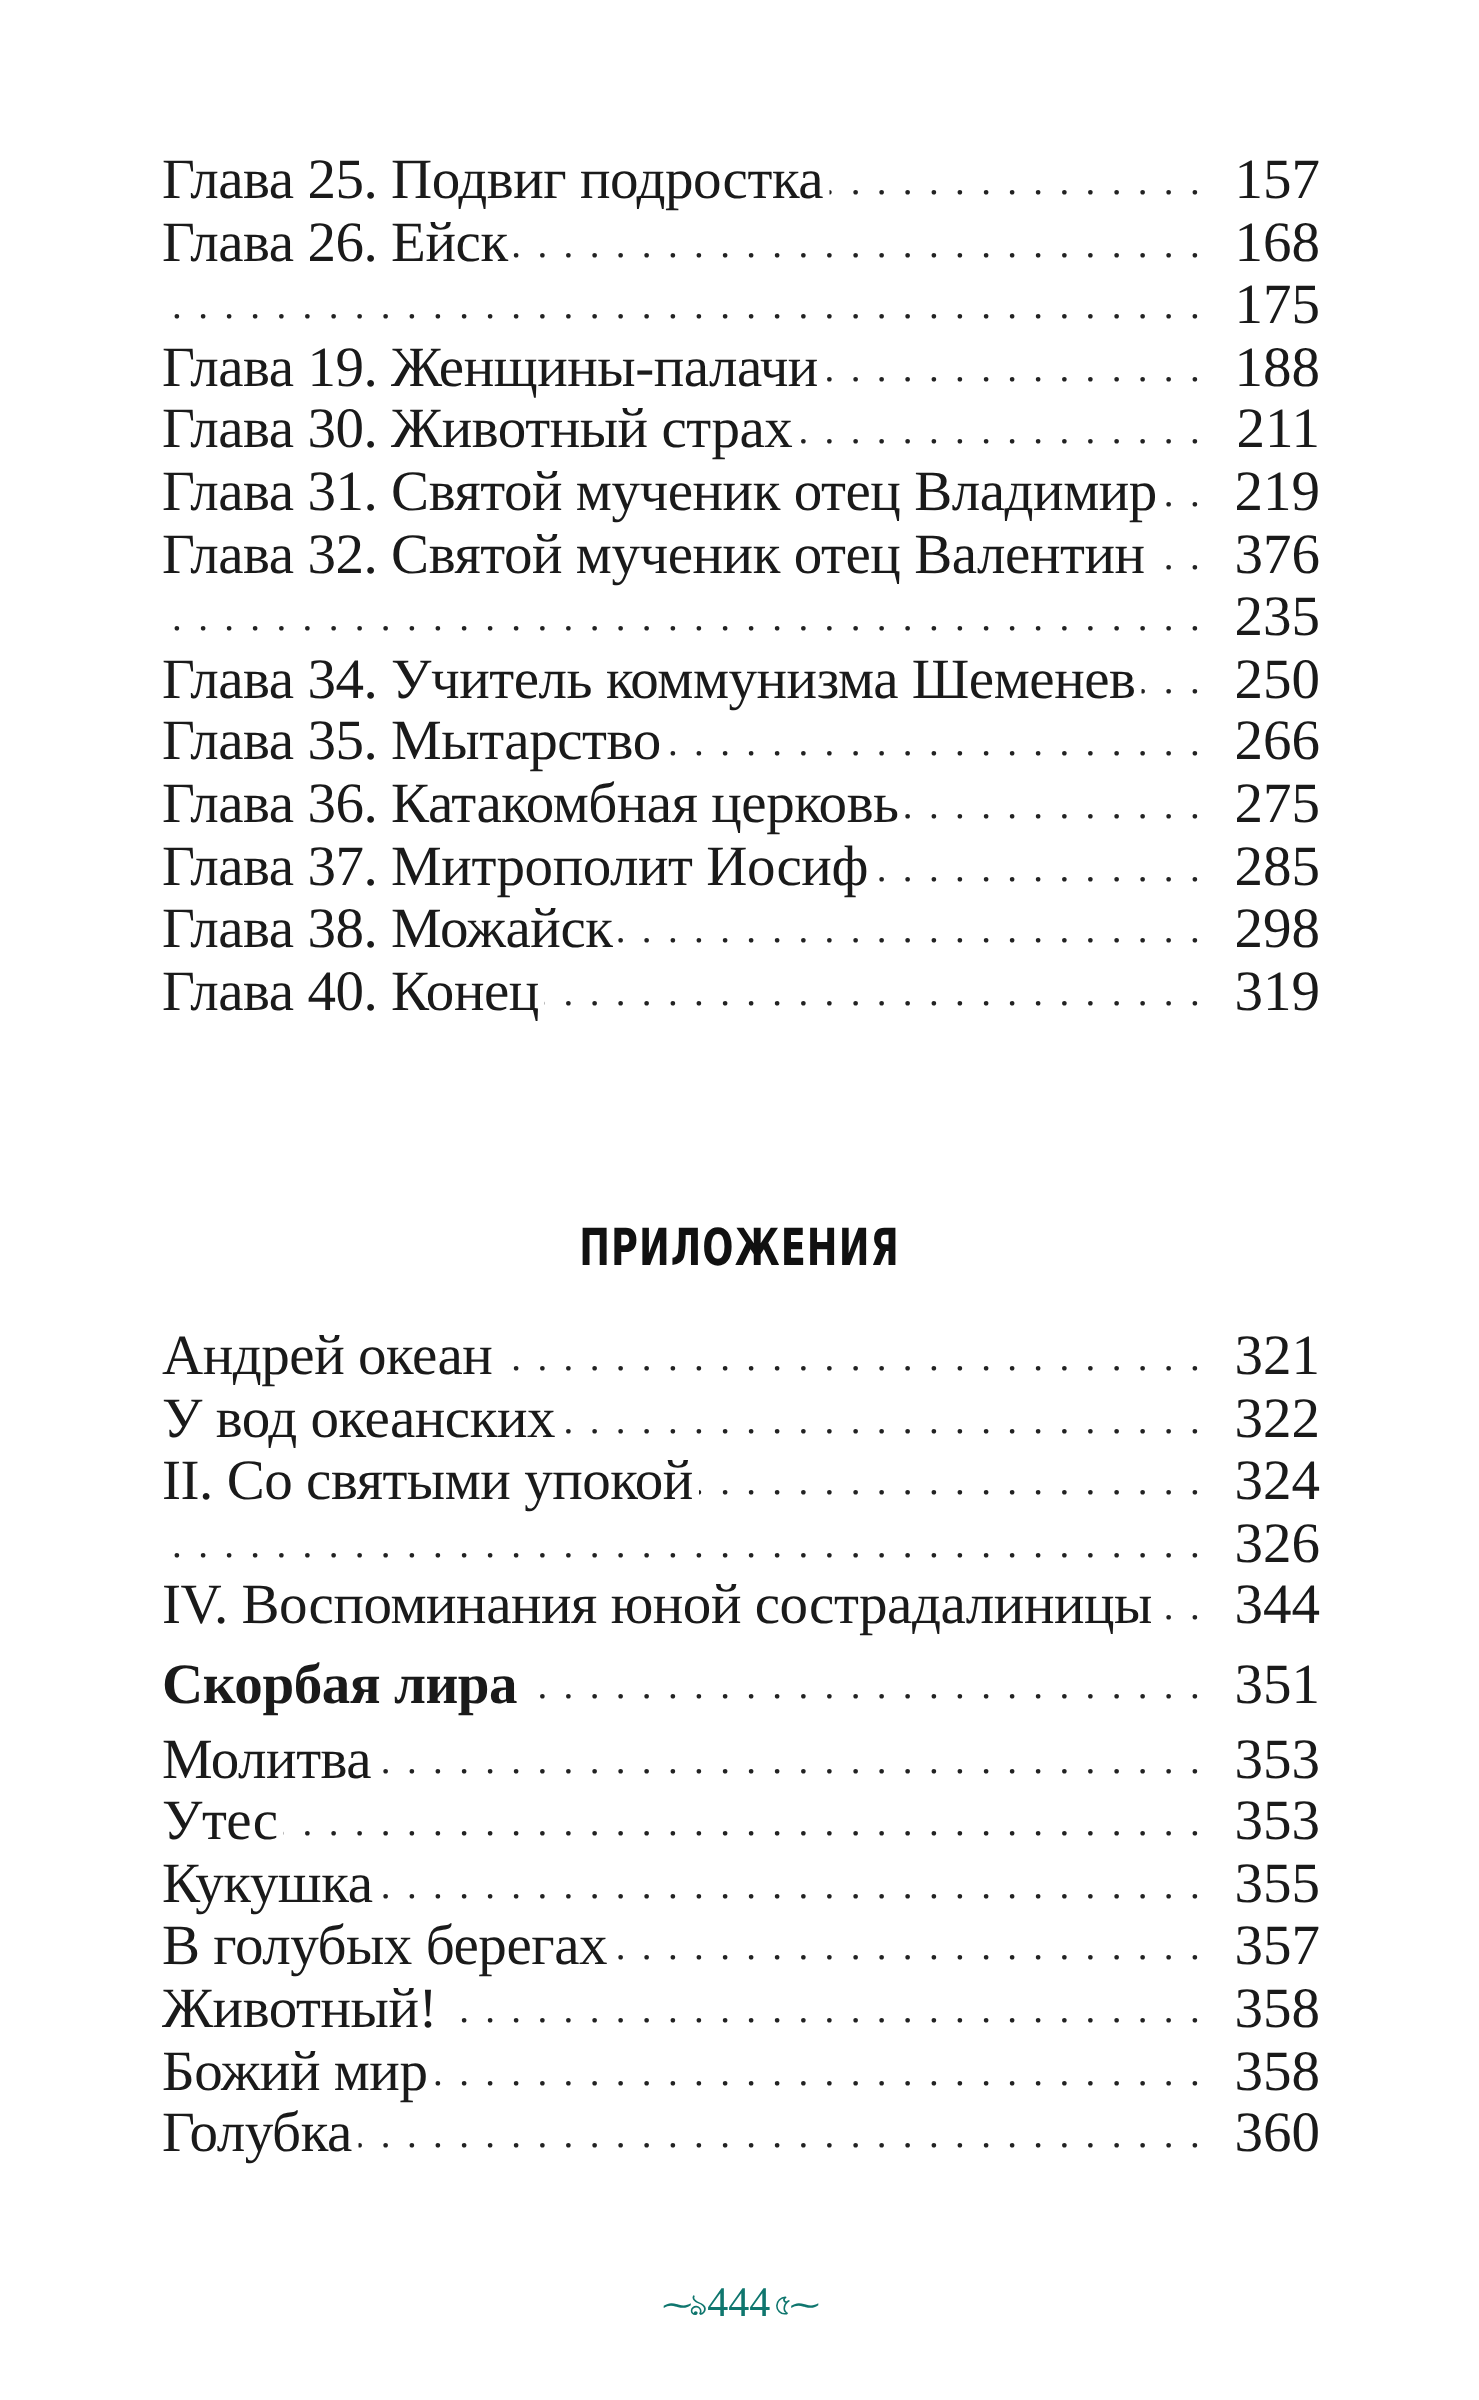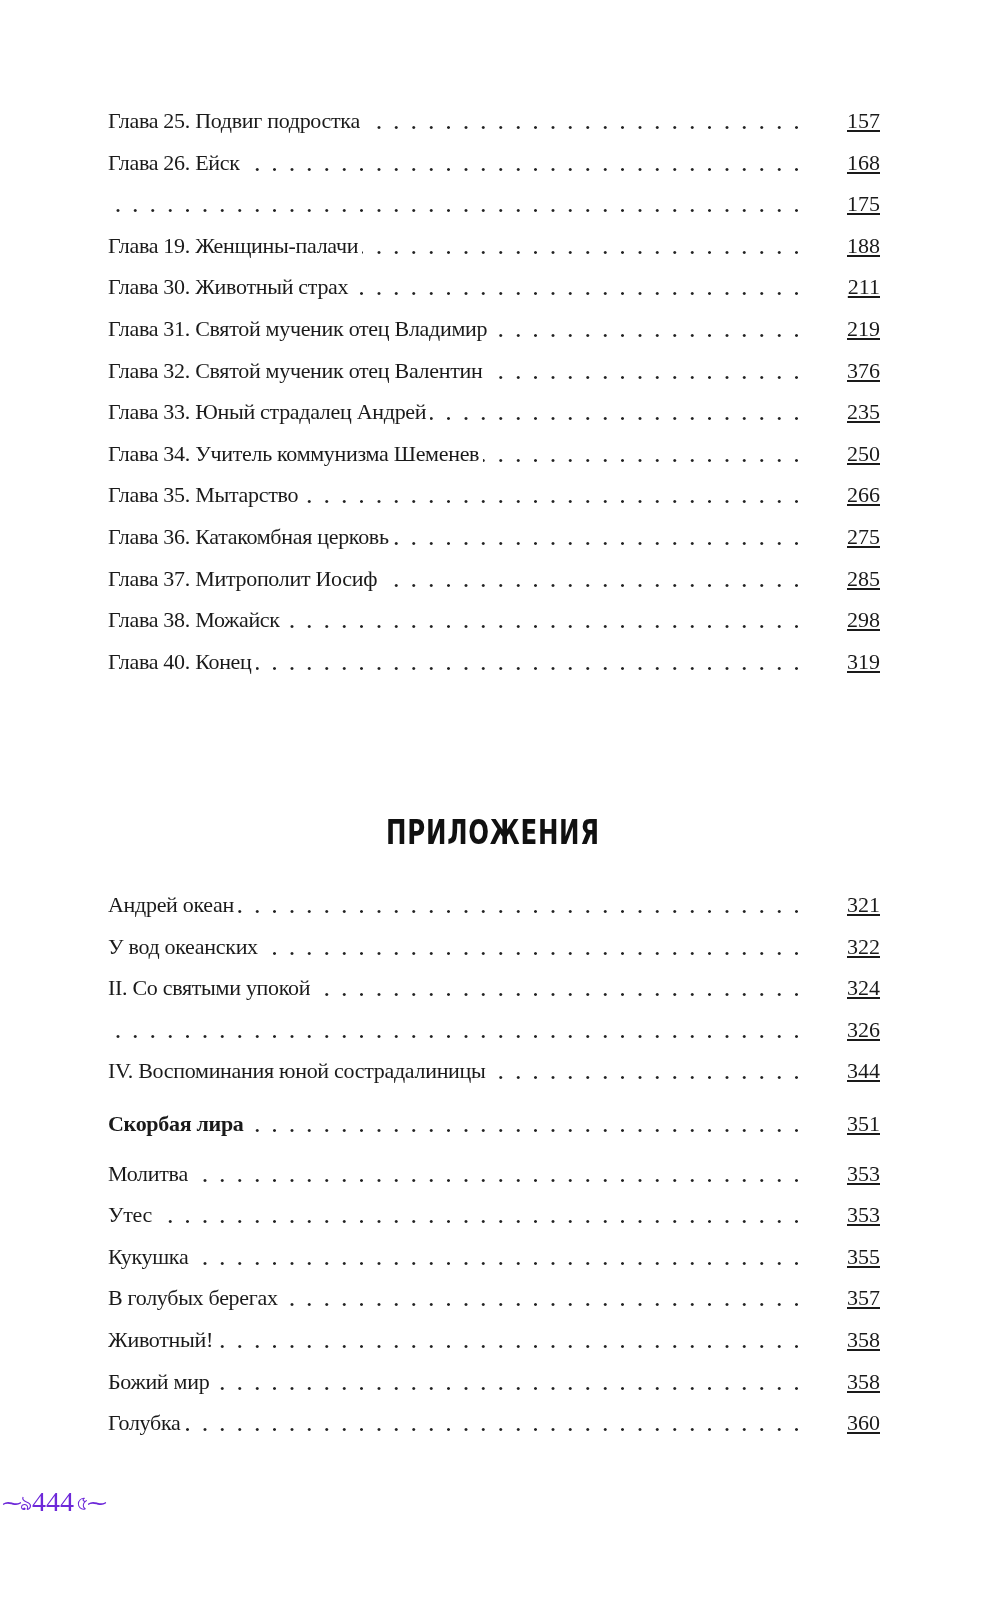--- a/index.html
+++ b/index.html
@@ -18,21 +18,21 @@
     .page {
       position: absolute;
       left: 108px;
       top: 100px;
       width: 776px;
     }
     .toc-row {
       display: flex;
       align-items: center;
       height: 41.6px;
-      font-size: 22px;
+      font-size: 38px;
       line-height: 41.6px;
       white-space: nowrap;
     }
     .toc-title {
       flex: 0 0 auto;
       letter-spacing: -0.3px;
     }
     .toc-title.bold {
       font-weight: bold;
     }
@@ -51,21 +51,20 @@
       white-space: nowrap;
       letter-spacing: 2.2px;
       font-size: 26px;
       color: #222;
     }
     .toc-page {
       flex: 0 0 72px;
       text-align: right;
       padding-right: 4px;
       font-variant-numeric: tabular-nums;
-      text-decoration: underline;
     }
     .section-heading {
       position: absolute;
       left: 0;
       width: 986px;
       top: 812px;
       text-align: center;
       font-family: "DejaVu Sans", sans-serif;
       font-weight: bold;
       font-size: 34px;
@@ -76,23 +75,24 @@
     }
     .group {
       position: absolute;
       left: 108px;
       width: 776px;
     }
     .footer {
       position: absolute;
       left: 0;
       width: 986px;
-      top: 1486px;
+      top: 1520px;
+      text-align: center;
       font-size: 28px;
-      color: #6d28d9;
+      color: #0f766e;
     }
     .footer .orn {
       display: inline-block;
       font-size: 20px;
       vertical-align: middle;
       letter-spacing: -2px;
       margin: 0 2px;
     }
   </style>
 </head>
@@ -127,21 +127,20 @@
       <span class="toc-title">Глава 31. Святой мученик отец Владимир</span>
       <span class="toc-leader"></span>
       <span class="toc-page">219</span>
     </div>
   <div class="toc-row">
       <span class="toc-title">Глава 32. Святой мученик отец Валентин</span>
       <span class="toc-leader"></span>
       <span class="toc-page">376</span>
     </div>
   <div class="toc-row">
-      <span class="toc-title">Глава 33. Юный страдалец Андрей</span>
       <span class="toc-leader"></span>
       <span class="toc-page">235</span>
     </div>
   <div class="toc-row">
       <span class="toc-title">Глава 34. Учитель коммунизма Шеменев</span>
       <span class="toc-leader"></span>
       <span class="toc-page">250</span>
     </div>
   <div class="toc-row">
       <span class="toc-title">Глава 35. Мытарство</span>

